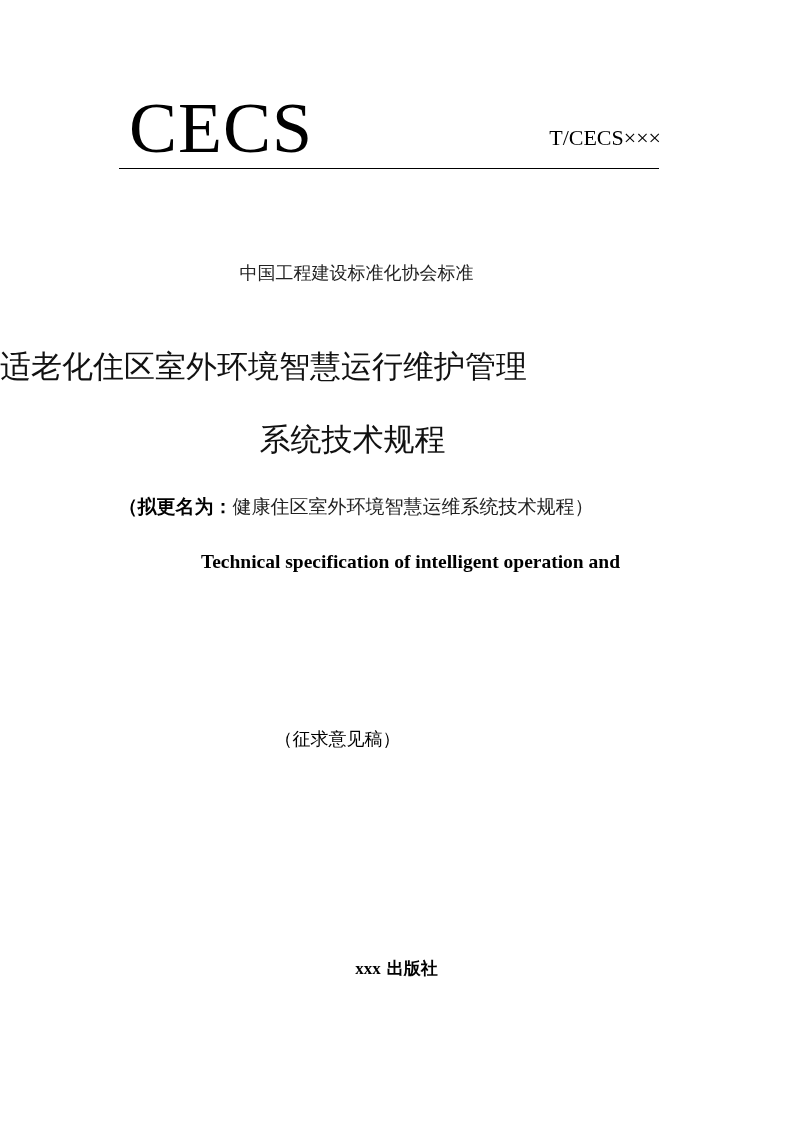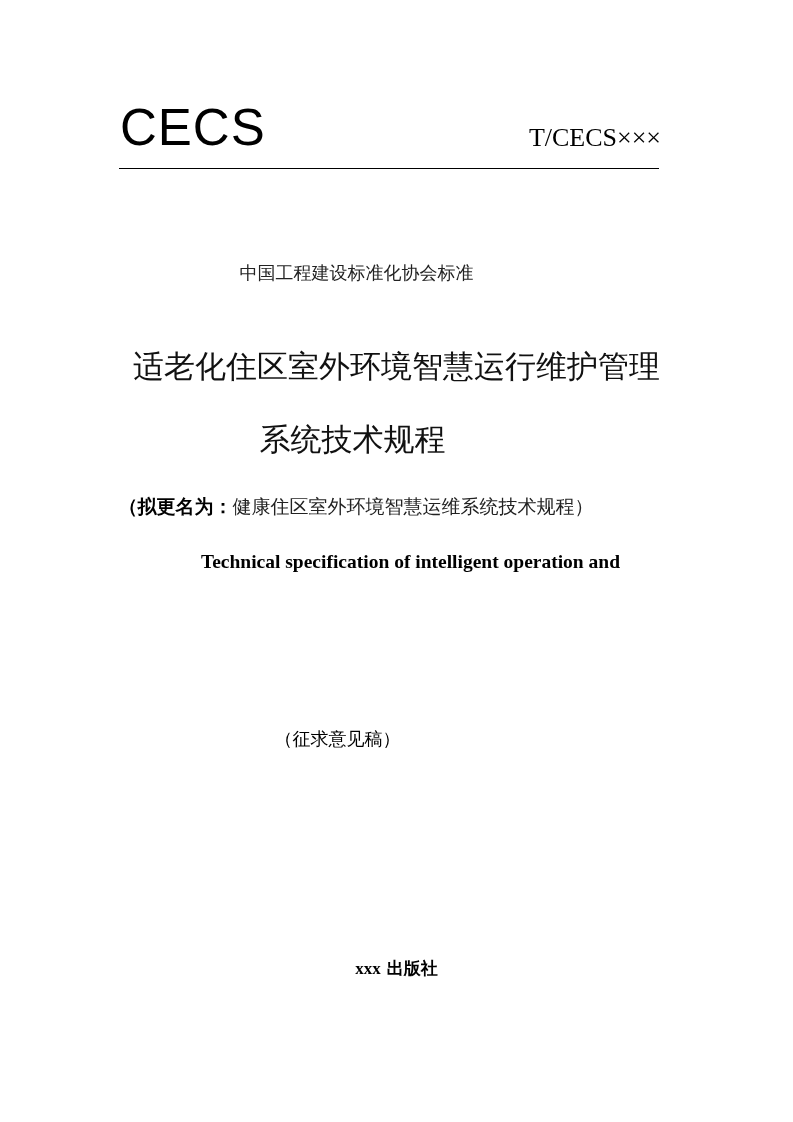--- a/index.html
+++ b/index.html
@@ -1,22 +1,22 @@
 <!DOCTYPE html>
 <html><head>
 <meta charset="utf-8">
 <style>
   html, body { margin:0; padding:0; background:#ffffff; }
   body { width:793px; height:1122px; position:relative; overflow:hidden; color:#000; font-family:"DejaVu Serif", serif; }
   .abs { position:absolute; }
-  .cecs-logo { left:120px; top:98px; font-family:Liberation Sans, sans-serif; font-size:51px; line-height:60px; letter-spacing:1px; }
-  .std-no { right:132px; top:124px; font-family:"Liberation Serif", serif; font-size:26px; line-height:28px; }
+  .cecs-logo { left:129px; top:98px; font-family:Liberation Serif, serif; font-size:72px; line-height:60px; letter-spacing:1px; }
+  .std-no { right:132px; top:124px; font-family:"Liberation Serif", serif; font-size:22px; line-height:28px; }
   .rule { left:119px; top:168px; width:540px; height:1px; background:#000; }
   .assoc { left:0; width:713px; text-align:center; top:260px; font-family:"DejaVu Sans", sans-serif; font-size:18px; line-height:26px; color:#222; }
-  .title1 { left:0; width:793px; text-align:center; top:344px; font-family:"DejaVu Sans", sans-serif; font-size:31px; line-height:44px; color:#111; }
+  .title1 { left:0; width:793px; top:344px; font-family:"DejaVu Sans", sans-serif; font-size:31px; line-height:44px; color:#111; }
   .title2 { left:0; width:705px; text-align:center; top:417px; font-family:"DejaVu Sans", sans-serif; font-size:31px; line-height:44px; color:#111; }
   .proposed { left:0; width:712px; text-align:center; top:492px; font-family:"DejaVu Sans", sans-serif; font-size:19px; line-height:28px; color:#222; }
   .proposed b { font-weight:bold; color:#000; }
   .en { left:0; width:793px; text-align:center; top:543px; font-family:"Liberation Serif", serif; font-weight:bold; font-size:19.5px; line-height:37px; }
   .en .l1 { padding-left:28px; }
   .draft { left:0; width:675px; text-align:center; top:726px; font-family:"DejaVu Sans", sans-serif; font-size:18px; line-height:26px; }
   .publisher { left:0; width:793px; text-align:center; top:954px; font-size:17px; line-height:28px; font-weight:bold; }
   .publisher .x { font-family:"Liberation Serif", serif; }
   .publisher .c { font-family:"DejaVu Sans", sans-serif; }
 </style>

